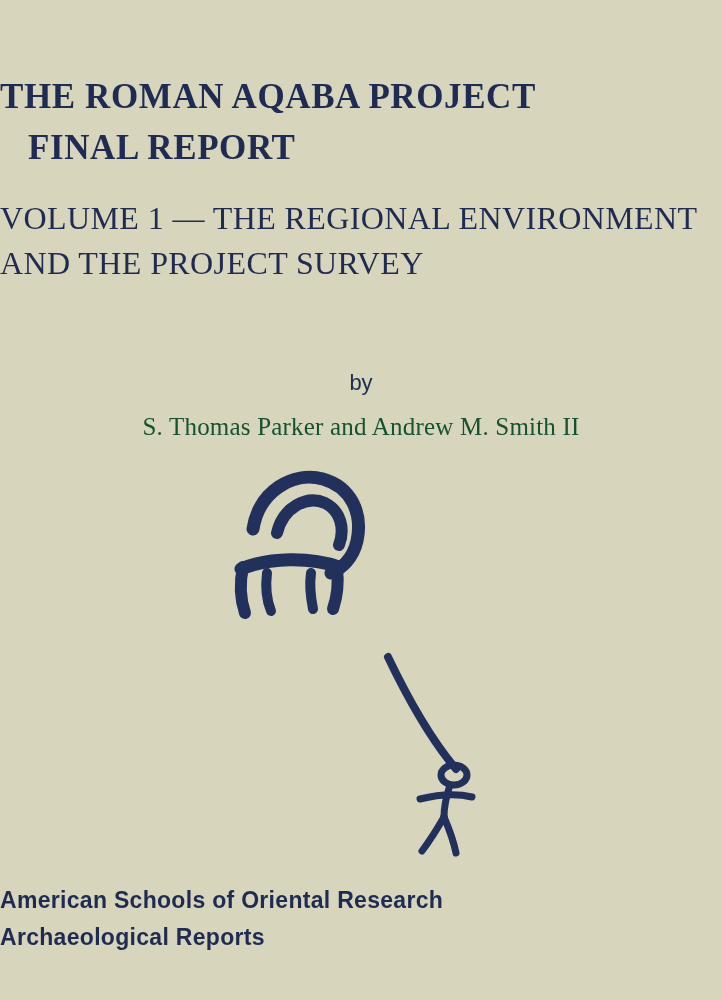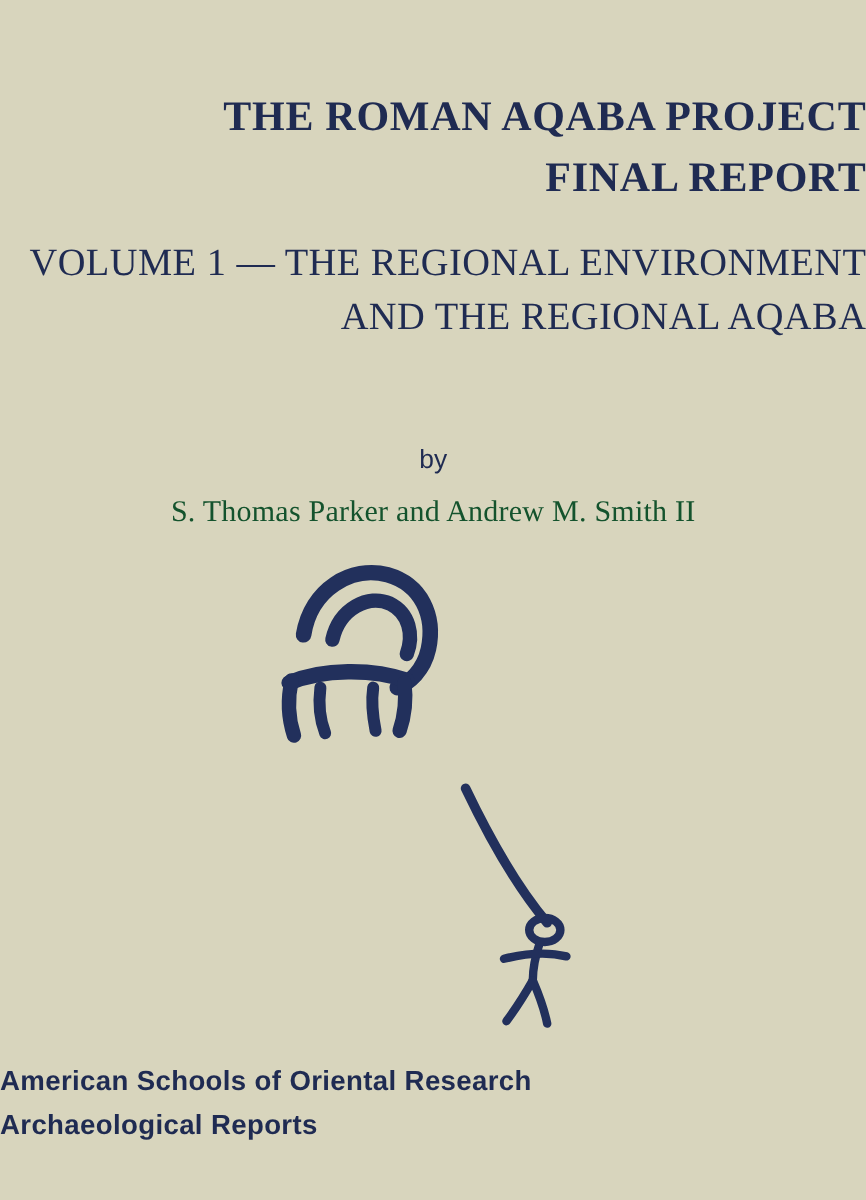--- a/index.html
+++ b/index.html
@@ -18,21 +18,21 @@
     position: relative;
     width: 722px;
     height: 1000px;
     background: #d8d5bd;
     display: flex;
     flex-direction: column;
     align-items: center;
   }
   .title-block {
     width: 100%;
-    text-align: right;
+    text-align: left;
     margin-top: 72px;
   }
   .main-title {
     font-family: "Liberation Serif", serif;
     font-weight: bold;
     font-size: 35px;
     letter-spacing: 0.6px;
     line-height: 1.45;
     color: #1f2b52;
     margin: 0;
@@ -108,21 +108,21 @@
 
 <div class="cover">
 
   <div class="title-block">
     <h1 class="main-title">
       <span class="line1">THE ROMAN AQABA PROJECT</span>
       <span class="line2">FINAL REPORT</span>
     </h1>
     <h2 class="subtitle">
       <span class="sline">VOLUME 1 — THE REGIONAL ENVIRONMENT</span>
-      <span class="sline">AND THE REGIONAL AQABA</span>
+      <span class="sline">AND THE PROJECT SURVEY</span>
     </h2>
   </div>
 
   <div class="byline-block">
     <div class="by-word">by</div>
     <div class="authors">S. Thomas Parker and Andrew M. Smith II</div>
   </div>
 
   <div class="art-area">
 

